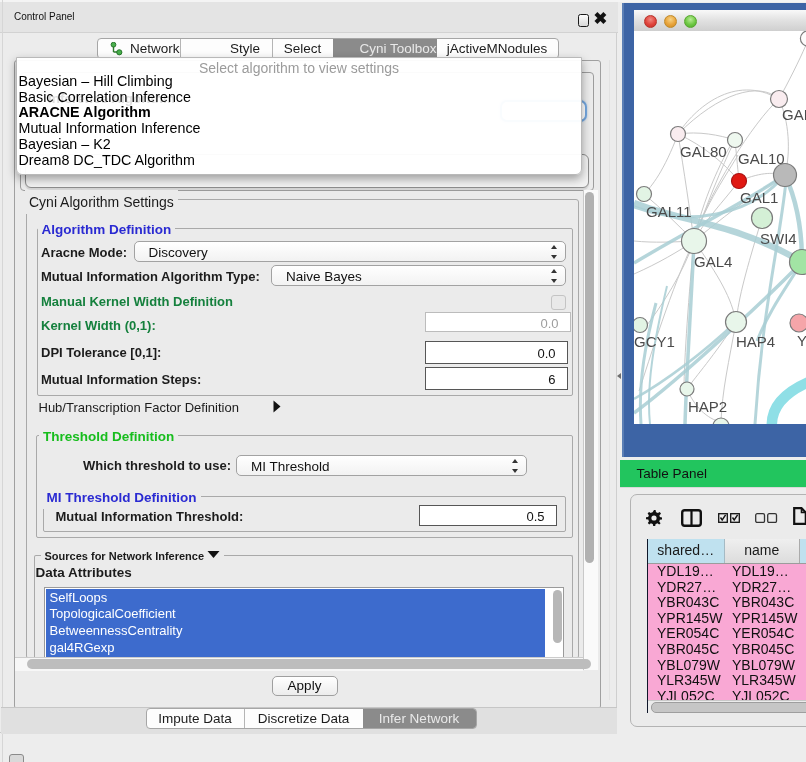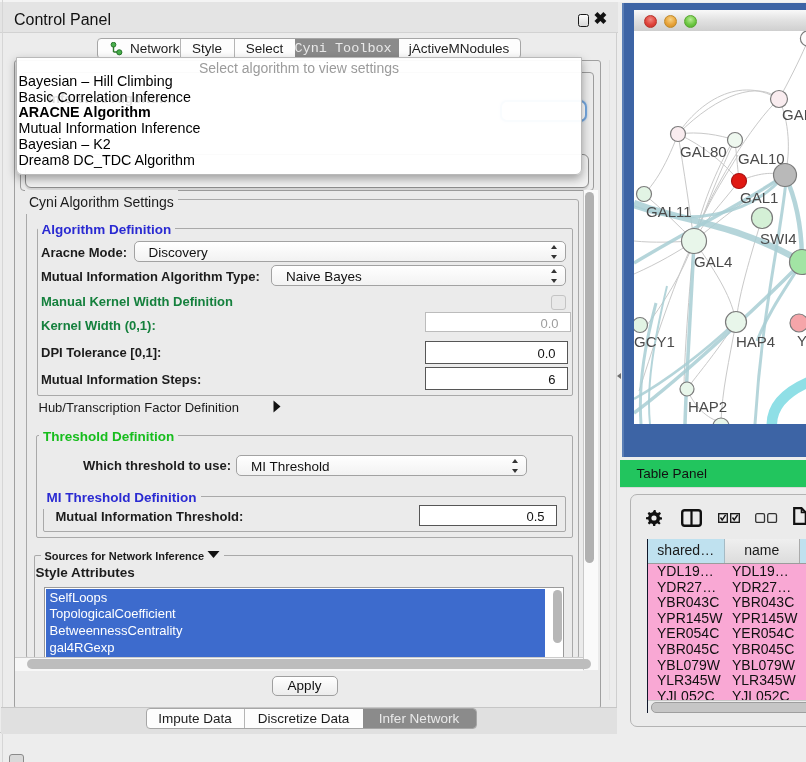--- a/index.html
+++ b/index.html
@@ -17,41 +17,41 @@
   .fv{position:absolute;right:11px;top:3px;}
   .group{position:absolute;border:1px solid #a9a9a9;border-radius:2px;}
   .gtitle{position:absolute;top:-9px;left:3px;background:#ebebeb;padding:4px 4px;font-size:14px;white-space:nowrap;text-align:center;}
 </style>
 </head>
 <body>
 
 <div class="abs" style="left:0;top:2px;width:617px;height:731px;background:#ececec;border-right:1px solid #cfcfcf;border-bottom:1px solid #c9c9c9;box-sizing:border-box;"></div>
 <div class="abs" style="left:0;top:0;width:806px;height:2px;background:#f4f4f4;"></div>
 <div class="abs" style="left:0;top:2px;width:618px;height:30px;background:#e4e4e4;border-bottom:1px solid #d2d2d2;">
-  <div class="abs" style="left:14px;top:9px;font-size:16px;color:#111;">Control Panel</div>
+  <div class="abs" style="left:14px;top:9px;font-size:10px;color:#111;">Control Panel</div>
   <div class="abs" style="left:578px;top:12px;width:8.5px;height:10.5px;border:1.7px solid #1a1a1a;border-radius:2.5px;background:linear-gradient(#fdfdfd,#d8d8d8);"></div>
   <div class="abs" style="left:593.5px;top:7px;font-size:16.5px;font-weight:bold;color:#111;">✖</div>
 </div>
 <div class="abs" style="left:2px;top:0px;width:1px;height:762px;background:#d6d6d6;"></div>
 
 <div id="toptabs" class="abs" style="left:96.5px;top:38px;height:19px;border:1px solid #a6a6a6;border-radius:4px;background:#fdfdfd;font-size:13.5px;color:#1c1c1c;display:flex;align-items:center;overflow:hidden;">
   <div style="width:82px;display:flex;align-items:center;justify-content:flex-end;padding-left:1.5px;box-sizing:border-box;height:100%;">
     <svg width="13" height="14" viewBox="0 0 13 14" style="margin-right:7px;">
       <line x1="3.5" y1="3" x2="3.5" y2="10" stroke="#2c7a2c" stroke-width="1.4"></line>
       <line x1="3.5" y1="10" x2="9" y2="10" stroke="#2c7a2c" stroke-width="1.4"></line>
       <circle cx="3.5" cy="2.7" r="2.4" fill="#49b04d" stroke="#1f6e23" stroke-width="0.9"></circle>
       <circle cx="9.3" cy="10.3" r="2.6" fill="#49b04d" stroke="#1f6e23" stroke-width="0.9"></circle>
     </svg>
     <span>Network</span>
     </div>
   <div style="width:1px;height:100%;background:#b5b5b5;"></div>
-  <div style="width:53px;line-height:19px;text-align:center;">Style</div>
+  <div style="width:53px;line-height:19px;text-align:center;padding-left:38px;">Style</div>
   <div style="width:1px;height:100%;background:#b5b5b5;"></div>
   <div style="width:60px;line-height:19px;text-align:center;">Select</div>
-  <div style="width:104px;line-height:19px;text-align:left;height:100%;background:#8b8b8b;color:#e9e9e9;font-family:Liberation Mono, monospace;">Cyni Toolbox</div>
+  <div style="width:104px;line-height:19px;text-align:right;height:100%;background:#8b8b8b;color:#e9e9e9;">Cyni Toolbox</div>
   <div style="width:121px;line-height:19px;text-align:center;">jActiveMNodules</div>
 </div>
 
 <div class="abs" style="left:14px;top:60px;width:584.5px;height:647px;background:#ebebeb;border:1px solid #a0a0a0;border-radius:3px;"></div>
 
 <div class="abs" style="left:20px;top:71.5px;width:572px;height:117px;border:1px solid #9c9c9c;border-radius:4px;"></div>
 <div class="abs" style="left:25px;top:154px;width:562px;height:32px;border:1px solid #8d8d8d;border-radius:6px;background:#f2f2f2;box-shadow:0 2px 1px rgba(0,0,0,0.10);"></div>
 
 <div class="abs" style="left:582.5px;top:190px;width:14px;height:480px;background:#fafafa;border-left:1px solid #c9c9c9;"></div>
 <div class="abs" style="left:584.5px;top:192px;width:9px;height:371px;background:#b1b1b1;border-radius:5px;"></div>
@@ -119,21 +119,21 @@
     <span class="fv" style="top:3px;">0.5</span>
   </div>
 
 <div class="group" style="left:33.5px;top:554.5px;width:537px;height:110px;border-bottom:none;">
   <div class="gtitle" style="left:6px;top:-10px;font-size:11px;color:#1a1a1a;font-weight:bold;">Sources for Network Inference
     <svg width="13" height="9" viewBox="0 0 13 9" style="vertical-align:1px;">
         <path d="M0.5 1 L12.5 1 L6.5 8 Z" fill="#111"></path>
       </svg>
   </div>
 </div>
-<div class="lbl abs" style="left:35.5px;top:565px;font-size:13.5px;">Style Attributes</div>
+<div class="lbl abs" style="left:35.5px;top:565px;font-size:13.5px;">Data Attributes</div>
 <div class="abs" style="left:43.5px;top:586.5px;width:518px;height:70px;background:#fff;border:1px solid #9a9a9a;overflow:hidden;">
   <div class="abs" style="left:1px;top:1px;width:499px;height:68px;background:#3d6bcd;color:#fff;font-size:13px;">
     <div style="padding:1px 0 0 4px;line-height:16.8px;">SelfLoops<br>TopologicalCoefficient<br>BetweennessCentrality<br>gal4RGexp</div>
   </div>
   <div class="abs" style="left:508px;top:2px;width:9px;height:53px;background:#b7b7b7;border-radius:5px;"></div>
 </div>
 
 <div class="abs" style="left:15px;top:657px;width:568px;height:13px;background:#f7f7f7;border-top:1px solid #cccccc;"></div>
 <div class="abs" style="left:27px;top:658.5px;width:564px;height:10px;background:#bdbdbd;border-radius:5px;"></div>
 

